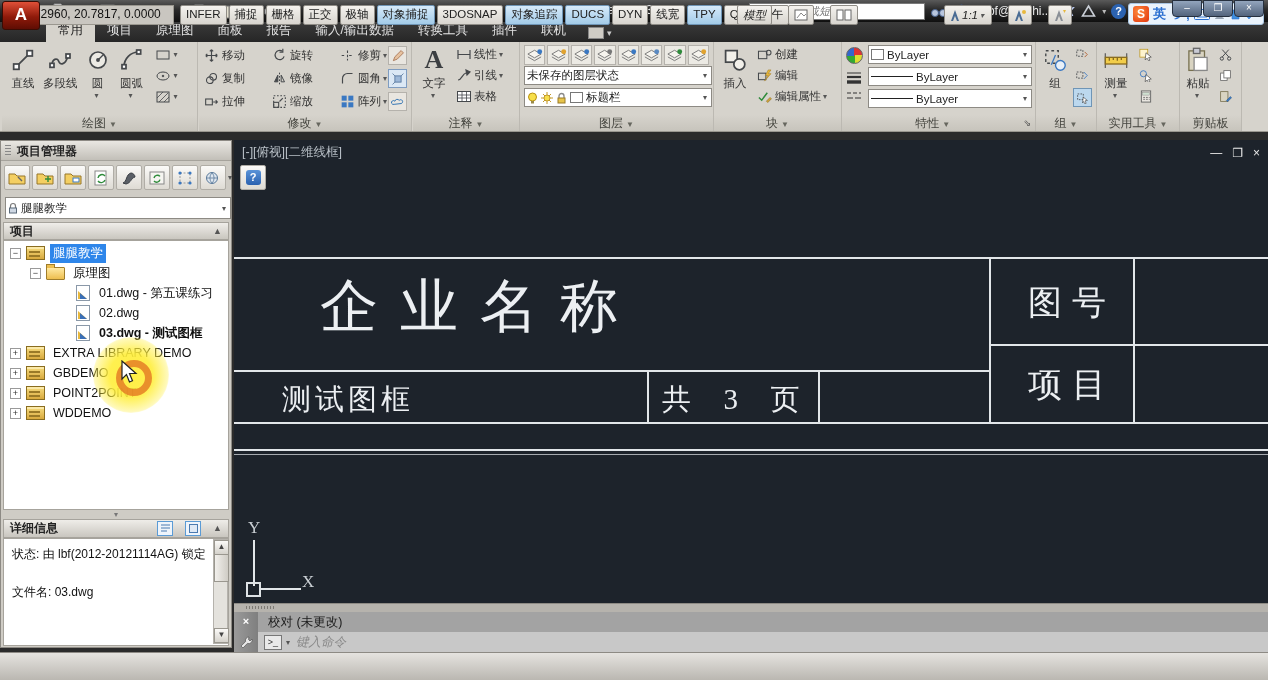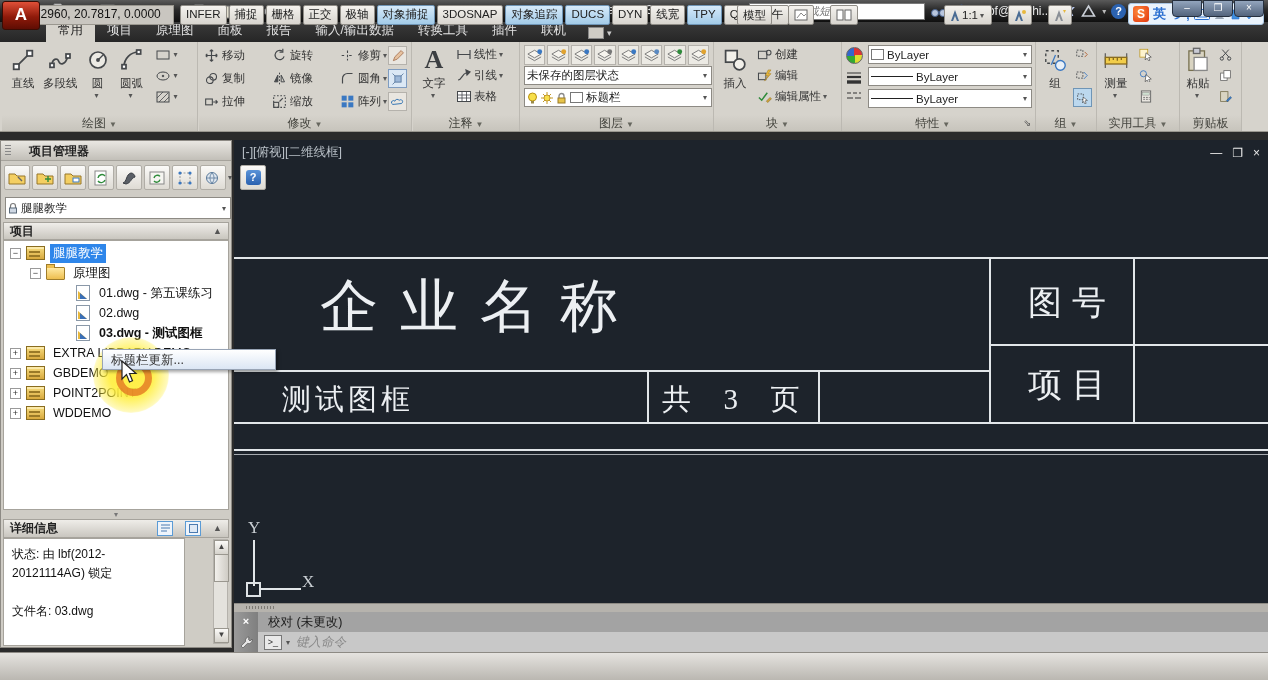--- a/index.html
+++ b/index.html
@@ -44,21 +44,21 @@
   .grid3{display:grid;grid-template-columns:68px 68px 74px;grid-auto-rows:23px;align-items:center;padding-left:4px;}
   .combo{height:17px;border:1px solid #8d8a84;background:#fff;display:flex;align-items:center;font-size:11.5px;color:#222;padding:0 2px;gap:3px;}
   .combo .sp{flex:1;}
   .cc{font-size:8px;color:#555;padding-right:2px;}
   .wheel{width:15px;height:15px;border-radius:50%;border:1px solid #666;background:conic-gradient(#d33 0 25%,#dd3 25% 50%,#3a3 50% 75%,#36c 75% 100%);}
   .swatch{width:11px;height:9px;background:#fff;border:1px solid #777;}
   .lnsmp{display:inline-block;width:42px;height:1px;background:#222;}
 
   
   #palette{left:0;top:140px;width:232px;height:508px;background:#cfccc5;border:1px solid #8d8a84;box-sizing:border-box;}
-  .pm-title{left:0;top:0;width:230px;height:20px;background:linear-gradient(#e9e7e2,#c2bfb8);border-bottom:1px solid #a6a39c;font-size:12px;font-weight:bold;color:#222;line-height:20px;padding-left:28px;box-sizing:border-box;}
+  .pm-title{left:0;top:0;width:230px;height:20px;background:linear-gradient(#e9e7e2,#c2bfb8);border-bottom:1px solid #a6a39c;font-size:12px;font-weight:bold;color:#222;line-height:20px;padding-left:16px;box-sizing:border-box;}
   .grip{left:4px;top:4px;width:6px;height:12px;background:repeating-linear-gradient(#888 0 1px,transparent 1px 3px);}
   .pm-toolbar{left:3px;top:24px;display:flex;gap:2px;align-items:center;}
   .ptool{width:24px;height:23px;border:1px solid #b0ada6;background:linear-gradient(#fbfaf8,#dedbd4);display:flex;align-items:center;justify-content:center;border-radius:2px;}
   .pm-combo{left:4px;top:56px;width:220px;height:20px;}
   .pm-header{left:2px;top:81px;width:226px;height:18px;background:linear-gradient(#efede9,#c9c6bf);border:1px solid #a6a39c;box-sizing:border-box;font-size:12px;font-weight:bold;color:#222;line-height:16px;padding:0 6px;display:flex;}
   .pm-header .sp{flex:1;}
   #tree{left:2px;top:99px;width:226px;height:270px;background:#fff;border:1px solid #a6a39c;box-sizing:border-box;overflow:hidden;padding-top:2px;}
   .trow{height:20px;display:flex;align-items:center;font-size:12.5px;color:#111;}
   .exp{width:9px;height:9px;border:1px solid #9a9a9a;background:#fff;font-size:9px;line-height:8px;text-align:center;color:#333;margin-right:4px;flex:none;}
   .ticon{flex:none;position:relative;display:inline-block;}
@@ -68,21 +68,21 @@
   .ticon.folder::before{content:"";position:absolute;left:-1px;top:-4px;width:7px;height:3px;background:#edbe4e;border:1px solid #a07d2a;border-bottom:none;}
   .ticon.dwg{width:12px;height:14px;margin:0 6px 0 3px;background:#fff;border:1px solid #8a98a8;}
   .ticon.dwg::before{content:"";position:absolute;left:1px;bottom:1px;border-left:9px solid #e8b93e;border-top:8px solid transparent;}
   .ticon.dwg::after{content:"";position:absolute;left:3px;bottom:1px;border-left:7px solid #3a6fb7;border-top:6px solid transparent;}
   .tlabel{white-space:nowrap;padding:1px 3px;}
   .tlabel.sel{background:#2e86ea;color:#fff;}
   .tlabel.bold{font-weight:bold;}
   #splitter{left:2px;top:370px;width:226px;height:8px;text-align:center;color:#777;font-size:8px;line-height:7px;}
   .pm-details-header{left:2px;top:378px;width:226px;height:19px;background:linear-gradient(#efede9,#c9c6bf);border:1px solid #a6a39c;box-sizing:border-box;font-size:12px;font-weight:bold;color:#222;line-height:17px;padding:0 6px;display:flex;align-items:center;gap:12px;}
   .hbtn{width:14px;height:13px;border:1px solid #5b9bd5;background:#eef4fb;display:flex;align-items:center;justify-content:center;}
-  #details{left:2px;top:397px;width:182px;height:108px;background:#fff;border:1px solid #a6a39c;box-sizing:border-box;font-size:12px;color:#111;padding:6px 20px 0 8px;line-height:19px;}
+  #details{left:2px;top:397px;width:226px;height:108px;background:#fff;border:1px solid #a6a39c;box-sizing:border-box;font-size:12px;color:#111;padding:6px 20px 0 8px;line-height:19px;}
   .dscroll{position:absolute;right:3px;top:398px;width:15px;height:105px;background:#e4e2dd;border:1px solid #b5b2ac;box-sizing:border-box;}
   .sarr{position:absolute;left:0;width:13px;height:13px;background:linear-gradient(#fbfaf8,#d5d2cb);border:1px solid #9a978f;font-size:8px;line-height:12px;text-align:center;color:#444;}
   .sthumb{position:absolute;left:0;top:14px;width:13px;height:26px;background:linear-gradient(90deg,#f2f0ec,#cfccc5);border:1px solid #9a978f;}
 
   
   #hl-circle{left:93px;top:337px;width:76px;height:76px;border-radius:50%;z-index:40;background:radial-gradient(circle,rgba(255,238,60,.95) 0%,rgba(255,238,60,.9) 40%,rgba(255,238,60,.35) 68%,rgba(255,238,60,0) 74%);}
   #hl-ring{left:116px;top:360px;width:22px;height:22px;border-radius:50%;border:7px solid rgba(226,112,32,.75);z-index:41;}
   #tooltip{left:102px;top:349px;width:174px;height:21px;z-index:45;background:linear-gradient(#ffffff,#dbe6f4);border:1px solid #98a4b5;box-shadow:2px 2px 3px rgba(0,0,0,.35);font-size:12.5px;color:#333;line-height:20px;padding-left:8px;box-sizing:border-box;}
   #cursor{left:121px;top:360px;z-index:50;}
 
@@ -100,21 +100,21 @@
   #cmdinput{left:258px;top:632px;width:1010px;height:20px;background:#c8c8c8;display:flex;align-items:center;gap:4px;padding-left:6px;box-sizing:border-box;}
   .prompticon{width:16px;height:13px;background:#e9e9e9;border:1px solid #777;font-size:9px;line-height:12px;text-align:center;color:#333;}
   .cmdph{font-size:12.5px;font-style:italic;color:#8a8a8a;}
 
   
   #statusbar{left:0;top:652px;width:1268px;height:28px;background:linear-gradient(#e5e3df,#bab7b1);border-top:1px solid #8d8a84;box-sizing:border-box;}
   #coords{left:4px;top:5px;width:168px;height:18px;background:#c9c6c0;border:1px solid #9a978f;font-size:12px;color:#111;line-height:17px;text-align:center;}
   #toggles{left:180px;top:5px;display:flex;gap:2px;}
   .toggle{height:18px;padding:0 5px;border:1px solid #8f8c86;border-radius:2px;background:linear-gradient(#f4f2ee,#d8d5cf);font-size:11.5px;color:#222;line-height:17px;white-space:nowrap;}
   .toggle.on{background:linear-gradient(#d6eafa,#a3cbe8);border-color:#6f95b6;}
-  .sgroup{top:5px;display:flex;gap:16px;align-items:center;}
+  .sgroup{top:5px;display:flex;gap:16px;align-items:center;font-style:italic;}
   .sbtn{height:18px;border:1px solid #8f8c86;border-radius:2px;background:linear-gradient(#f4f2ee,#d8d5cf);font-size:11.5px;color:#222;line-height:17px;padding:0 5px;display:flex;align-items:center;gap:2px;}
   #sogou{left:1128px;top:3px;width:136px;height:22px;background:#eaf3fc;border:1px solid #aac6e2;border-radius:3px;display:flex;align-items:center;gap:4px;padding:0 4px;box-sizing:border-box;}
   .sg-logo{width:16px;height:16px;border-radius:3px;background:radial-gradient(circle at 35% 35%,#ff8a3c,#e0340e);color:#fff;font-weight:bold;font-size:12px;text-align:center;line-height:16px;}
   .sg-t{color:#2a6fd0;font-size:13px;font-weight:bold;}
 </style>
 </head>
 <body>
 
 <div id="screen">
 
@@ -921,21 +921,20 @@
     </div>
     <div class="dscroll">
       <span class="sarr" style="top:0;">▲</span>
       <span class="sthumb"></span>
       <span class="sarr" style="bottom:0;">▼</span>
     </div>
   </div>
 
   <div class="abs" id="hl-circle"></div>
   <div class="abs" id="hl-ring"></div>
-  <div class="abs" id="tooltip">标题栏更新...</div>
   <div class="abs" id="cursor">
       <svg width="17" height="24">
         <path d="M1 1v18l4.5-4.5L8.5 22l3-1.3-3-7.2H15z" fill="#fff" stroke="#222" stroke-width="1.2"></path>
       </svg>
     </div>
 
   <div class="abs" id="cmdtop"></div>
   <div class="abs" id="cmdgrip"></div>
   <div class="abs" id="cmdstrip">
     <div style="color:#fff;font-weight:bold;font-size:11px;text-align:center;margin-top:3px;">×</div>

